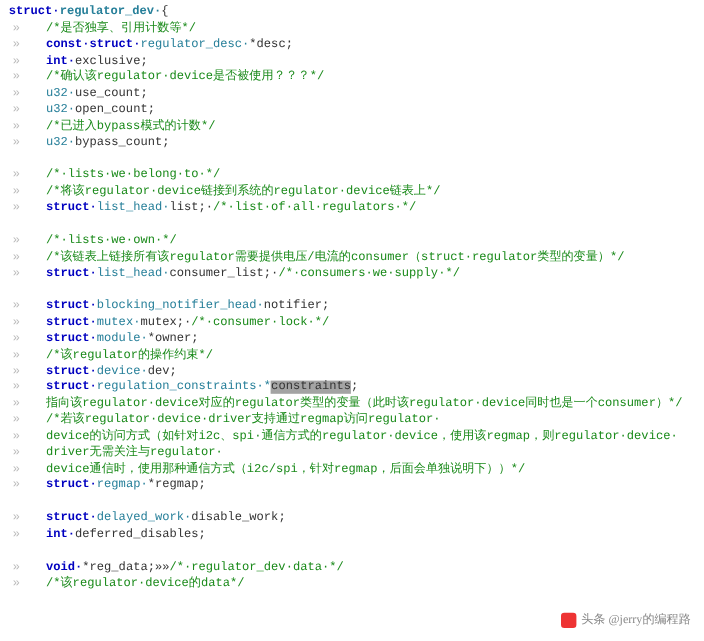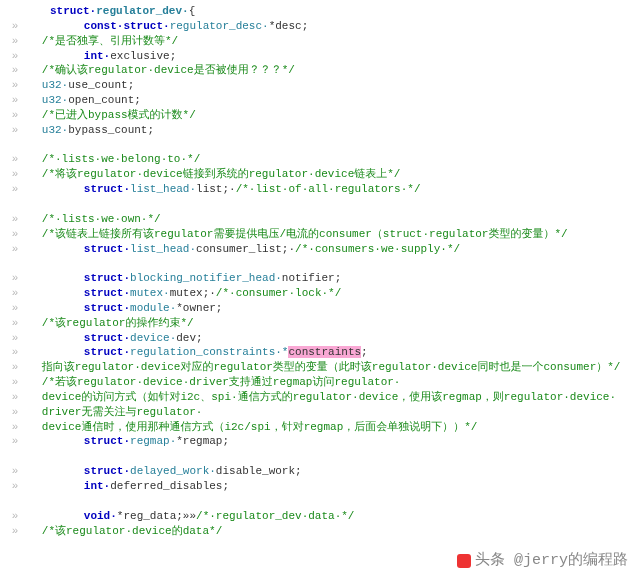--- a/index.html
+++ b/index.html
@@ -7,49 +7,49 @@
     padding: 4px 8px;
     font-family: Consolas, 'Courier New', monospace;
     font-size: 11px;
     line-height: 1.35;
     background: #fff;
     color: #333;
     width: 640px;
     box-sizing: border-box;
   }
   .line { white-space: pre; }
-  .kw  { color: #0000c0; font-weight: bold; margin-left: 42px; }   
+  .kw  { color: #0000c0; font-weight: bold; }   
   .typ { color: #267f99; }                      
   .id  { color: #333; }                         
   .cmt { color: #1a8a1a; }                      
-  .hl  { background: #f9a8d4; }                 
+  .hl  { background: #a3a3a3; }                 
   .bold { font-weight: bold; }
   .gut { color: #bbb; display:inline-block; width:14px; text-align:center;}
   .watermark {
     position: fixed;
     right: 12px;
     bottom: 12px;
-    font-family: Liberation Mono, monospace;
-    font-size: 15px;
+    font-family: Liberation Serif, serif;
+    font-size: 11px;
     color: #888;
     display:flex;
     align-items:center;
     gap:4px;
   }
   .wm-icon {
     width:14px;height:14px;border-radius:3px;background:#e33;display:inline-block;
   }
 </style>
 </head>
 <body>
 
 <div>
 <div class="line"><span class="kw">struct·</span><span class="typ bold">regulator_dev·</span><span>{</span></div>
+<div class="line"><span class="gut">»</span>   <span class="cmt">/*是否独享、引用计数等*/</span></div>
 <div class="line"><span class="gut">»</span>   <span class="kw">const·struct·</span><span class="typ">regulator_desc·</span><span class="id">*desc;</span></div>
-<div class="line"><span class="gut">»</span>   <span class="cmt">/*是否独享、引用计数等*/</span></div>
 <div class="line"><span class="gut">»</span>   <span class="kw">int·</span><span class="id">exclusive;</span></div>
 <div class="line"><span class="gut">»</span>   <span class="cmt">/*确认该regulator·device是否被使用？？？*/</span></div>
 <div class="line"><span class="gut">»</span>   <span class="typ">u32·</span><span class="id">use_count;</span></div>
 <div class="line"><span class="gut">»</span>   <span class="typ">u32·</span><span class="id">open_count;</span></div>
 <div class="line"><span class="gut">»</span>   <span class="cmt">/*已进入bypass模式的计数*/</span></div>
 <div class="line"><span class="gut">»</span>   <span class="typ">u32·</span><span class="id">bypass_count;</span></div>
 <div class="line">&nbsp;</div>
 <div class="line"><span class="gut">»</span>   <span class="cmt">/*·lists·we·belong·to·*/</span></div>
 <div class="line"><span class="gut">»</span>   <span class="cmt">/*将该regulator·device链接到系统的regulator·device链表上*/</span></div>
 <div class="line"><span class="gut">»</span>   <span class="kw">struct·</span><span class="typ">list_head·</span><span class="id">list;·</span><span class="cmt">/*·list·of·all·regulators·*/</span></div>

